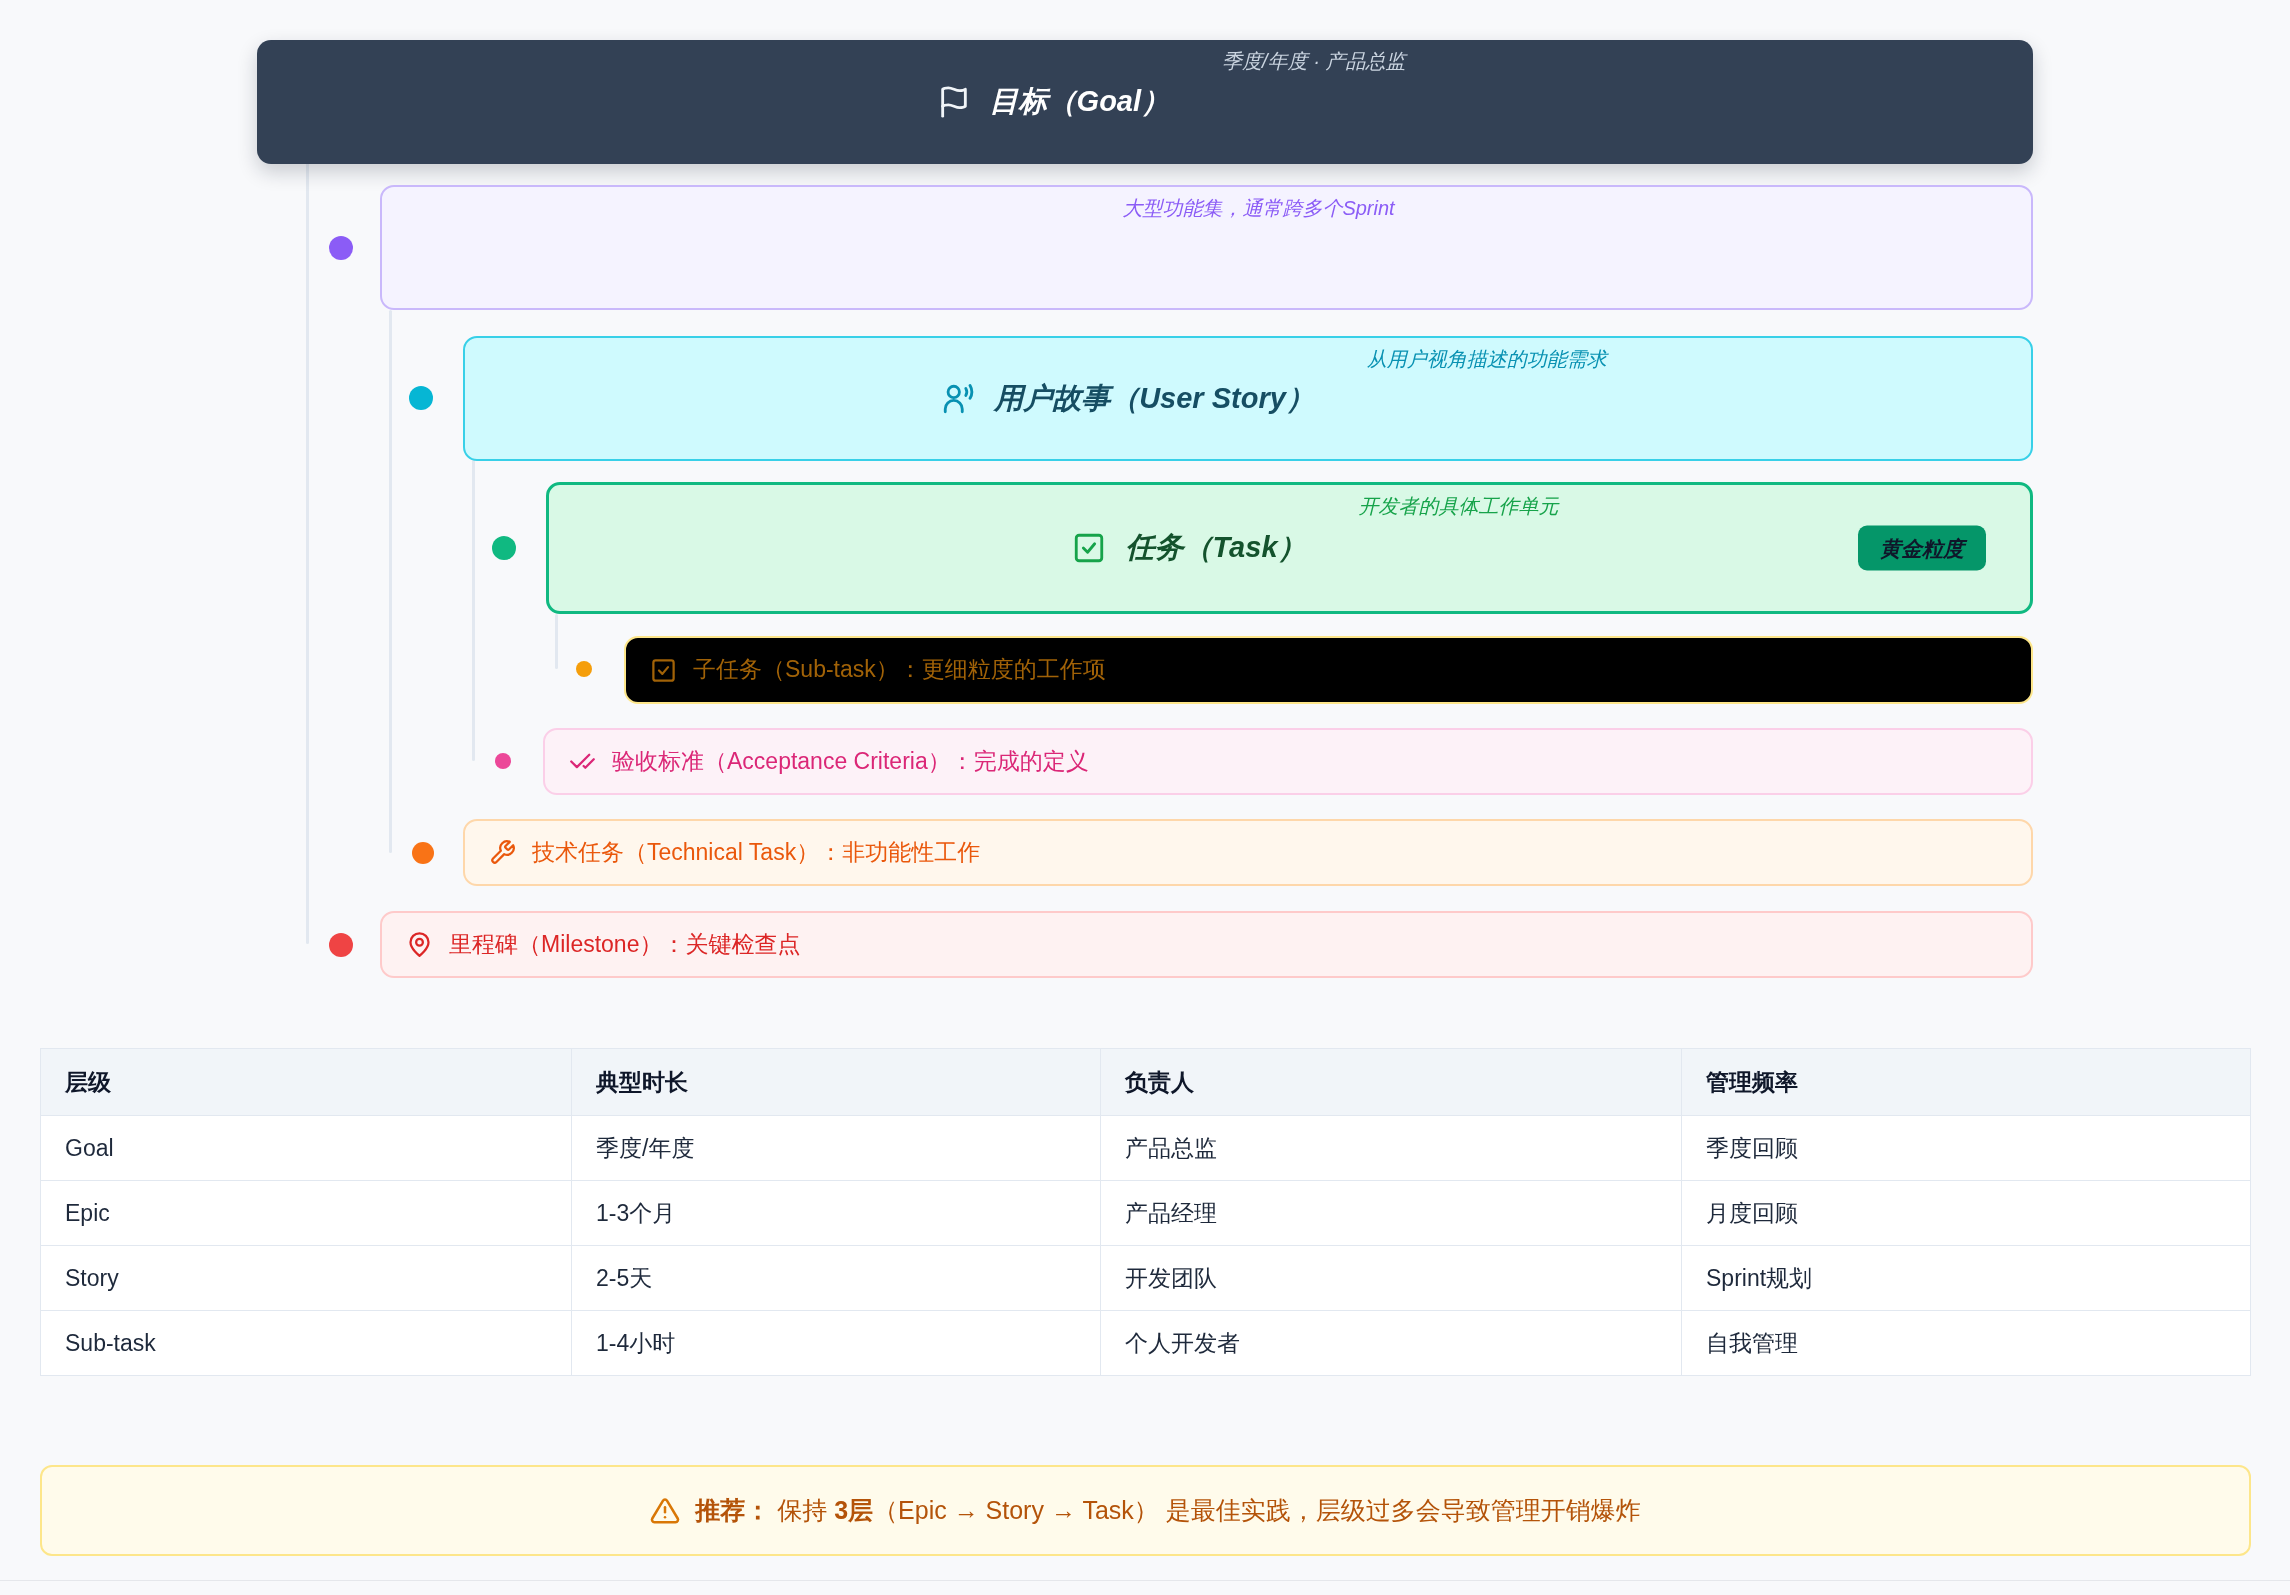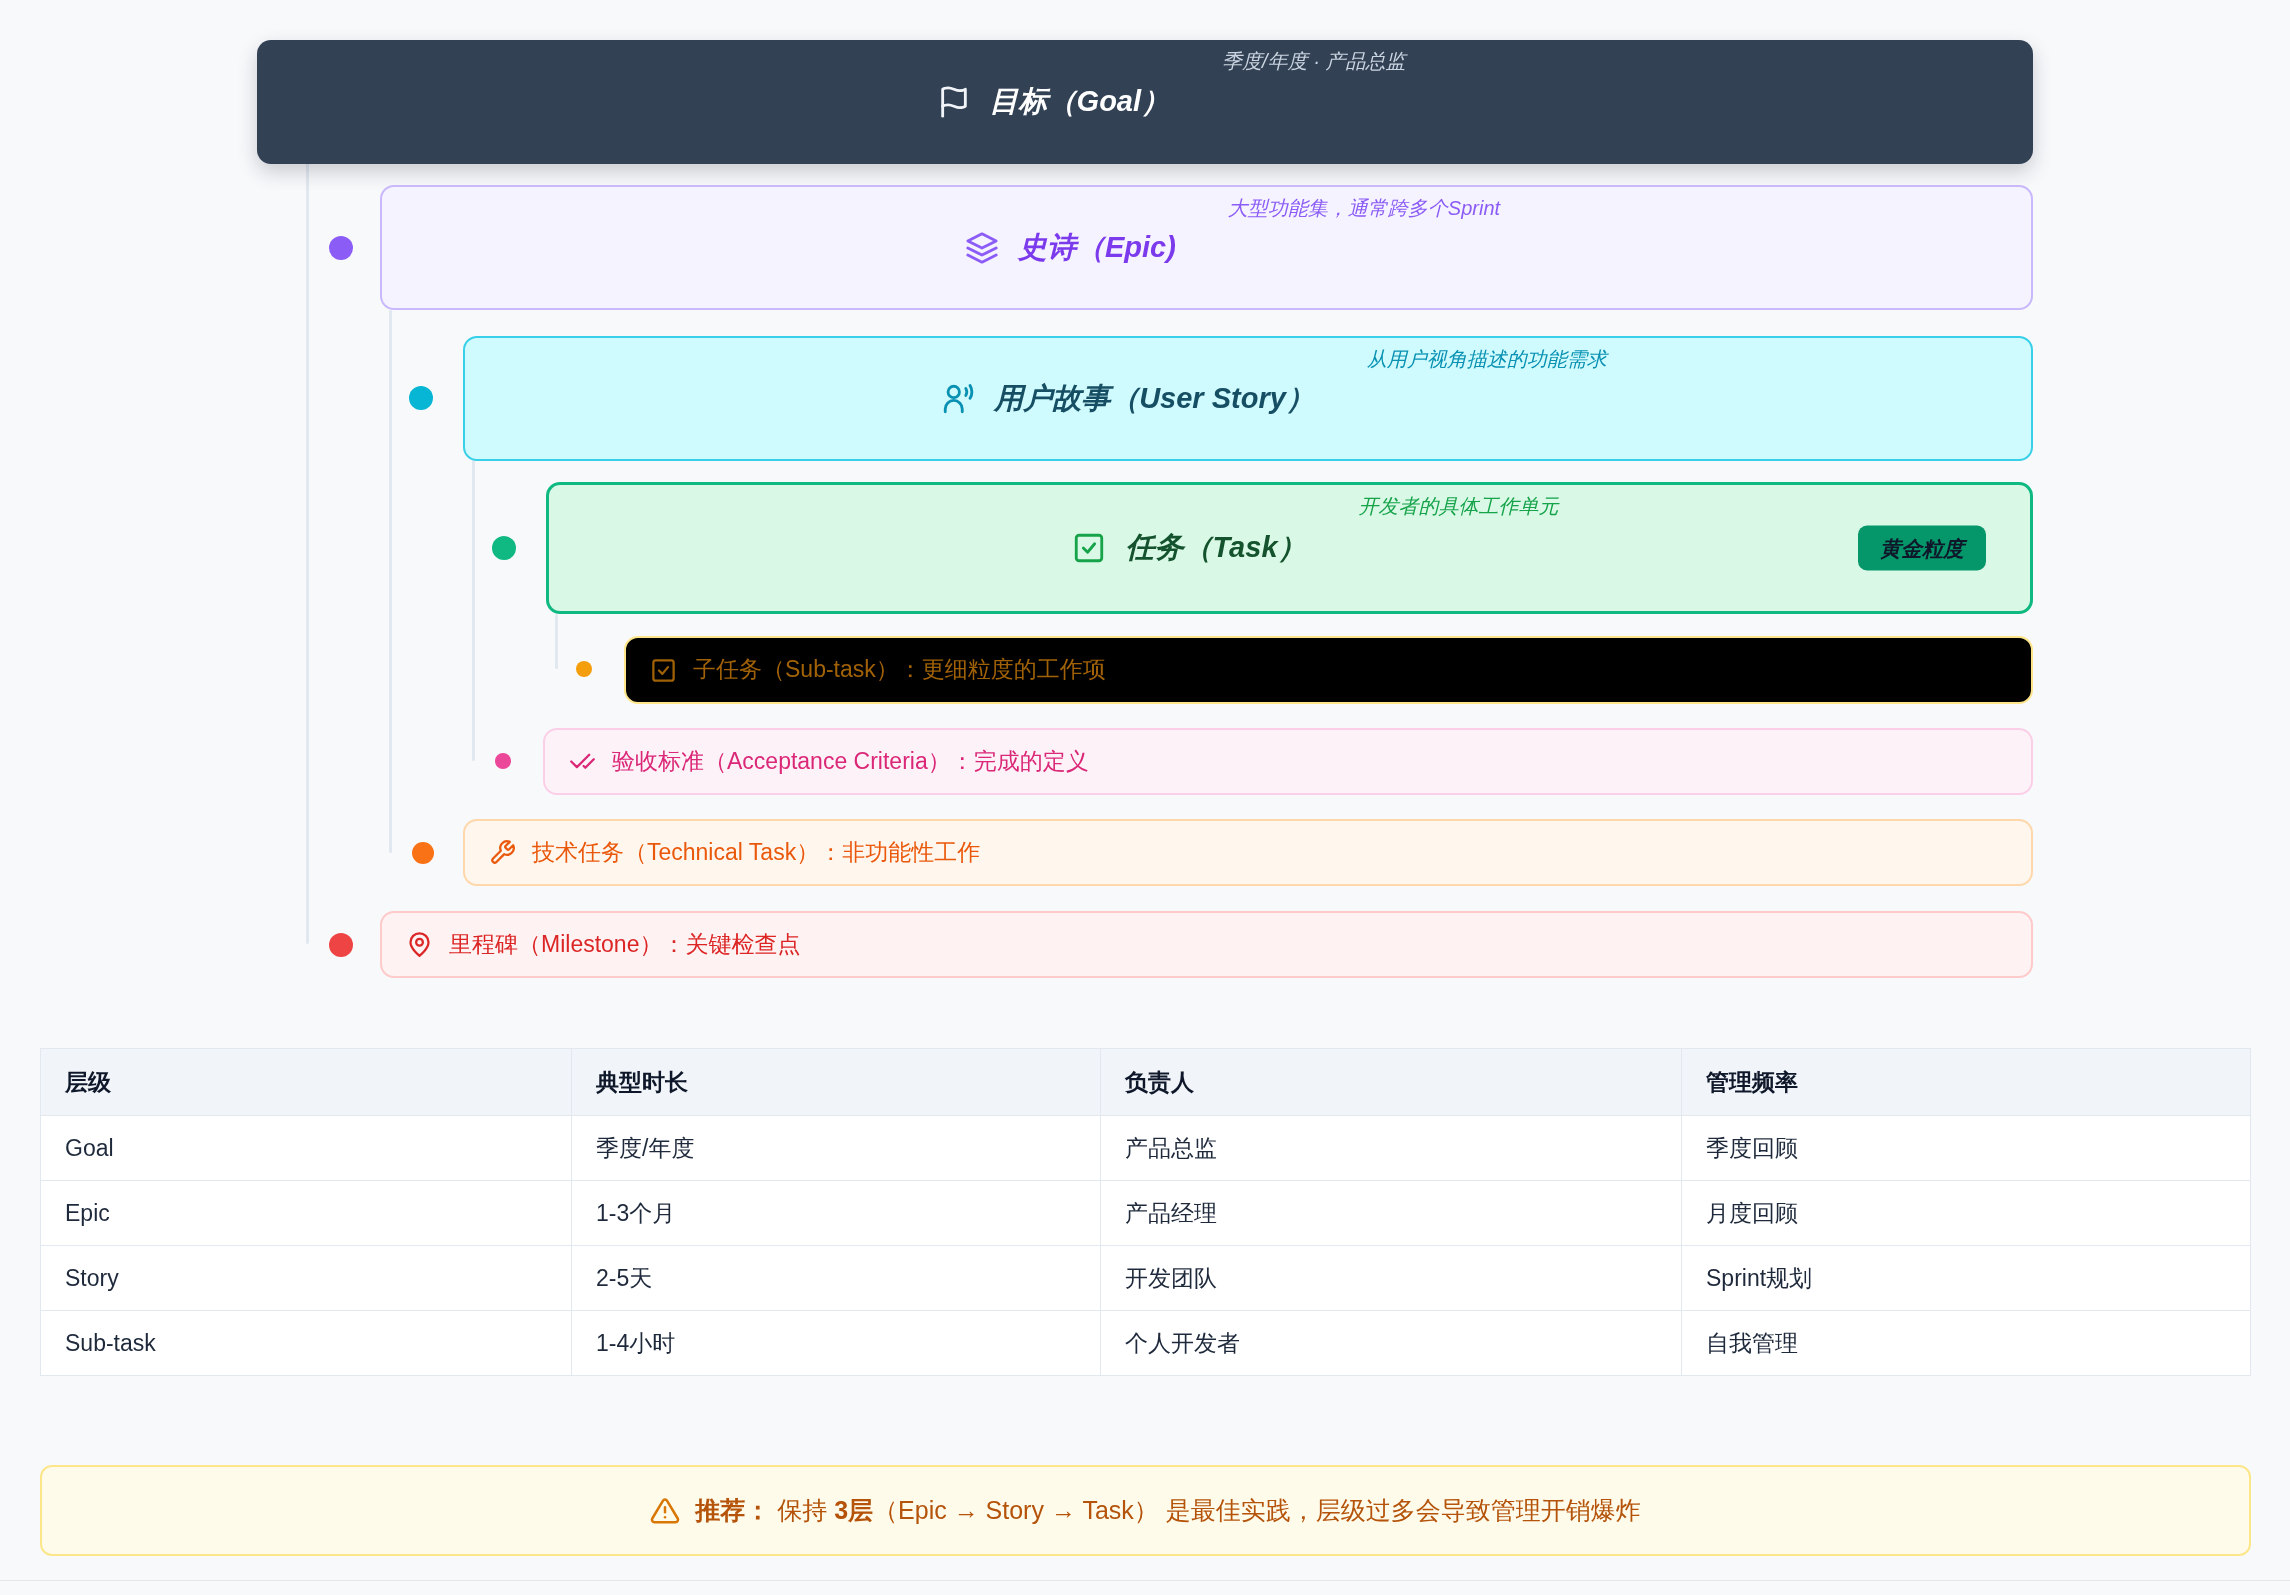--- a/index.html
+++ b/index.html
@@ -148,28 +148,20 @@
       <svg class="icon" viewBox="0 0 24 24">
         <path d="M4 15s1-1 4-1 5 2 8 2 4-1 4-1V3s-1 1-4 1-5-2-8-2-4 1-4 1z"></path>
         <line x1="4" y1="22" x2="4" y2="15"></line>
       </svg>
       <span class="card-title">目标（Goal）</span>
     </div>
     <div class="card-sub">季度/年度 · 产品总监</div>
   </div>
 
   <div class="card big-card epic-card">
-    <div class="card-head">
-      <svg class="icon" viewBox="0 0 24 24">
-        <polygon points="12 2 2 7 12 12 22 7 12 2"></polygon>
-        <polyline points="2 17 12 22 22 17"></polyline>
-        <polyline points="2 12 12 17 22 12"></polyline>
-      </svg>
-      <span class="card-title">史诗（Epic)</span>
-    </div>
     <div class="card-sub">大型功能集，通常跨多个Sprint</div>
   </div>
 
   <div class="card big-card story-card">
     <div class="card-head">
       <svg class="icon" viewBox="0 0 24 24">
         <circle cx="9" cy="7" r="4"></circle>
         <path d="M3 21v-2a6 6 0 0 1 6-6h0a6 6 0 0 1 6 6v2"></path>
         <path d="M17.5 4.5a5 5 0 0 1 0 5"></path>
         <path d="M20.5 2.5a9 9 0 0 1 0 9"></path>

